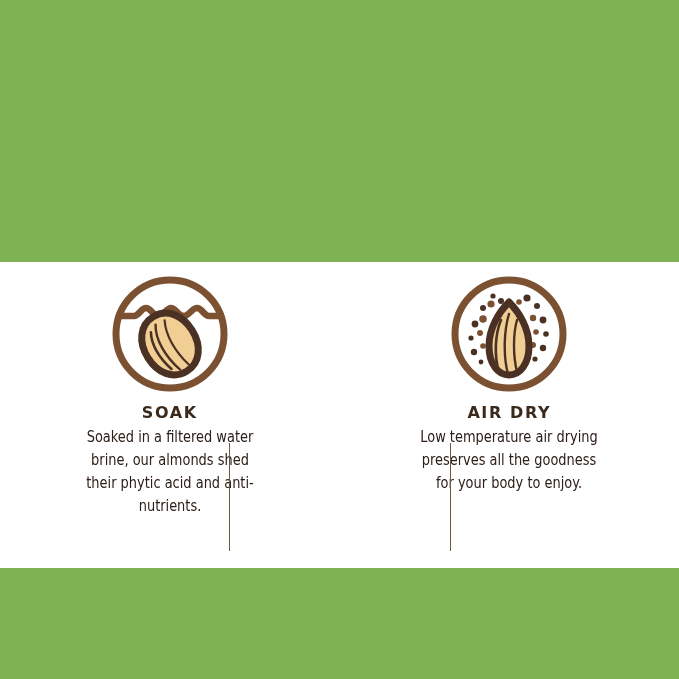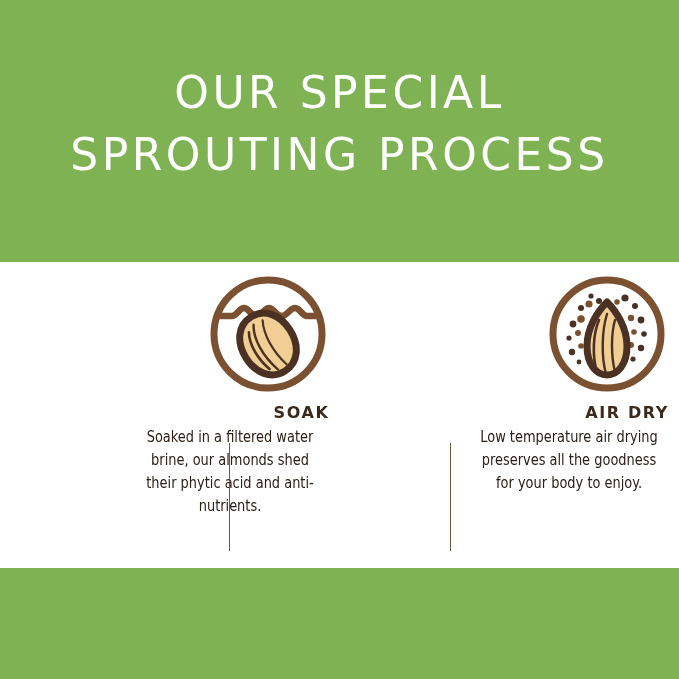--- a/index.html
+++ b/index.html
@@ -62,21 +62,21 @@
     height: 290px;
     display: flex;
     flex-direction: row;
     align-items: flex-start;
   }
   .col {
     position: relative;
     flex: 1 1 0;
     display: flex;
     flex-direction: column;
-    align-items: flex-end;
+    align-items: center;
     padding: 0 10px;
     box-sizing: border-box;
   }
   .divider {
     position: absolute;
     top: 171px;
     width: 1px;
     height: 108px;
     background: #6b5a3e;
   }
@@ -112,24 +112,20 @@
     transform: scaleX(0.93);
   }
 </style>
 </head>
 <body>
 
 <div id="page">
 
   <div class="band-top"></div>
 
-  <div class="heading">
-    <span class="heading-line">OUR SPECIAL</span>
-    <span class="heading-line">SPROUTING PROCESS</span>
-  </div>
 
   <div class="columns">
 
     <div class="col">
       <div class="icon-wrap">
         <svg width="124" height="124" viewBox="0 0 124 124" xmlns="http://www.w3.org/2000/svg">
 
           <circle cx="62" cy="62" r="54" fill="none" stroke="#7b5131" stroke-width="7"></circle>
 
           <path d="M 11 44 C 18 44 22 44 26 44 C 31 44 33 36 38 36 C 43 36 45 44 50 44

